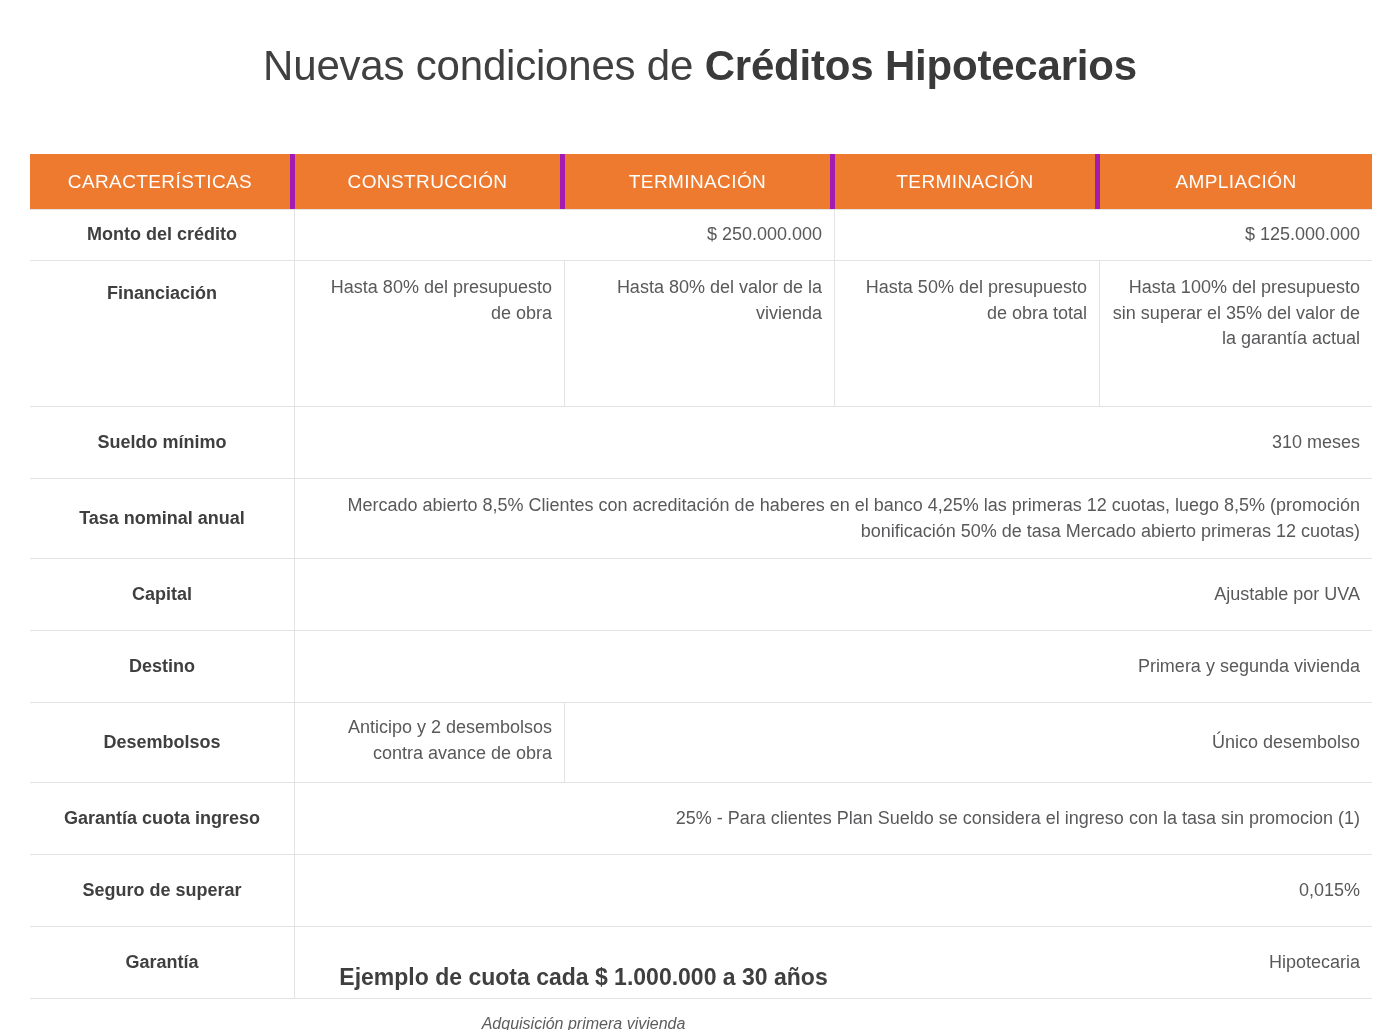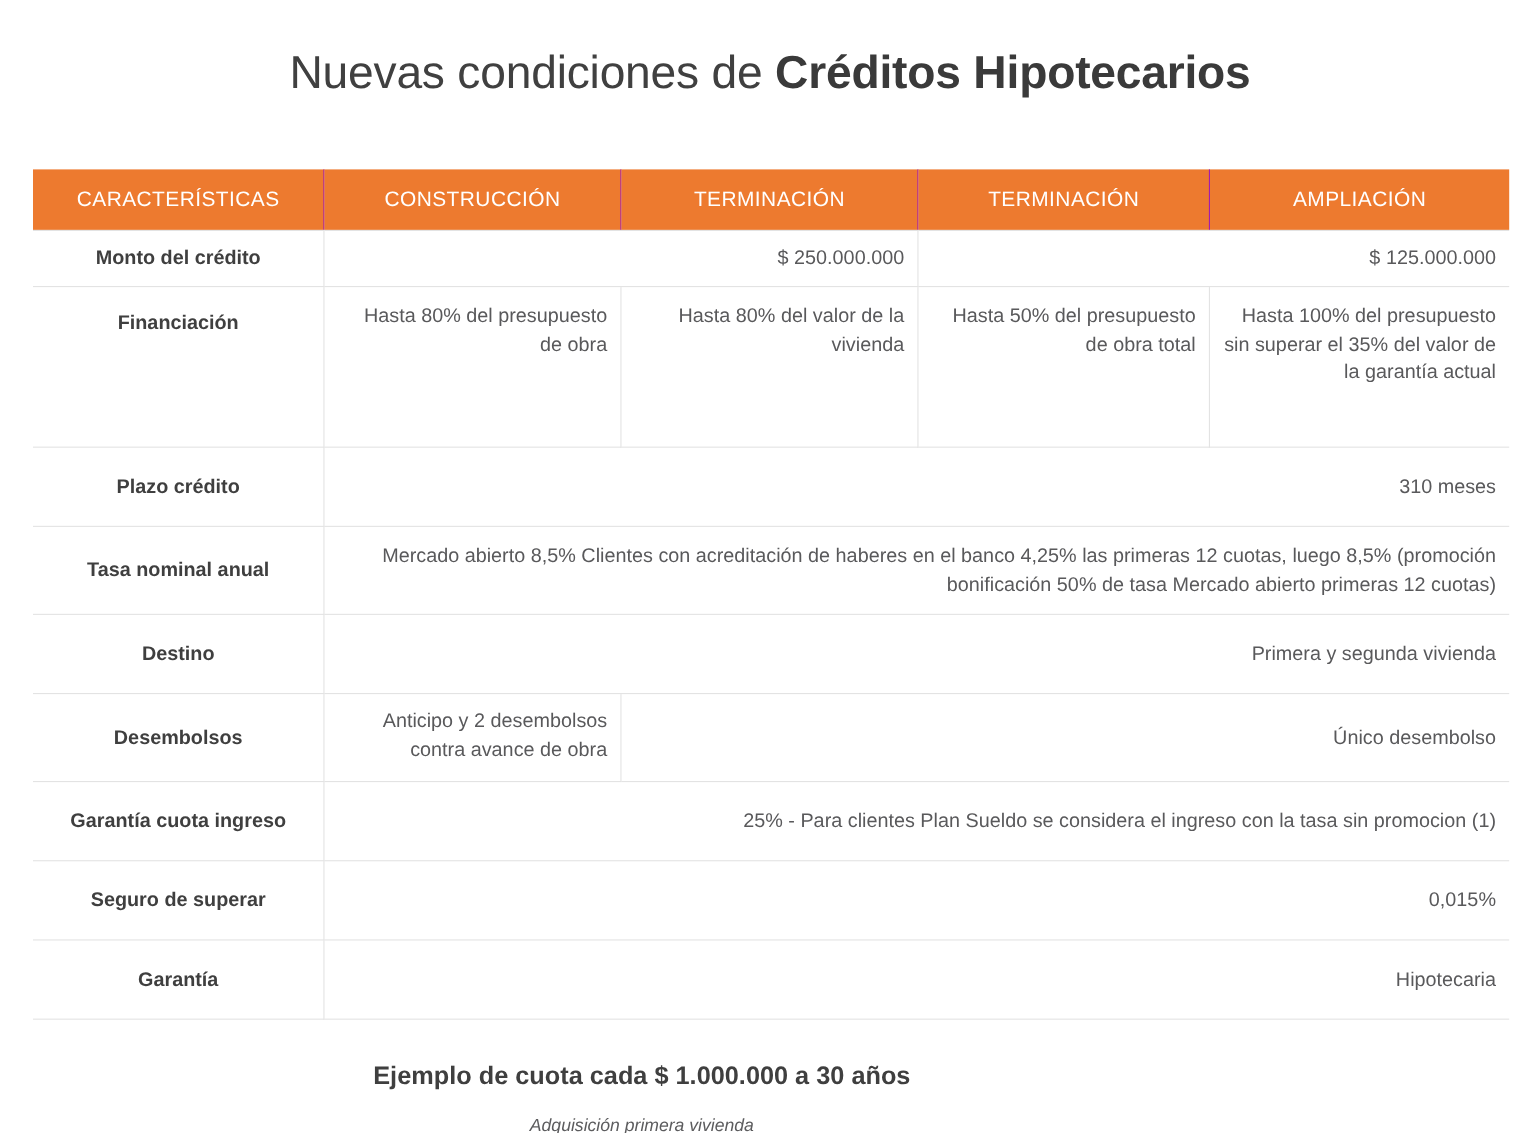--- a/index.html
+++ b/index.html
@@ -60,21 +60,21 @@
   thead th {
     background: #ED7A2F;
     color: #ffffff;
     font-size: 19px;
     font-weight: 400;
     font-stretch: condensed;
     letter-spacing: 0.4px;
     height: 55px;
     text-align: center;
     vertical-align: middle;
-    border-right: 1px solid #a21caf;
+    border-right: 5px solid #a21caf;
     padding: 0 6px;
     box-sizing: border-box;
     white-space: nowrap;
   }
   thead th:last-child { border-right: none; }
 
   
   tbody td {
     font-size: 18px;
     color: #59595b;
@@ -173,29 +173,33 @@
 
         <tr>
           <td class="rowhead tall">Financiación</td>
           <td class="tall">Hasta 80% del presupuesto de obra</td>
           <td class="tall">Hasta 80% del valor de la vivienda</td>
           <td class="tall">Hasta 50% del presupuesto de obra total</td>
           <td class="tall">Hasta 100% del presupuesto sin superar el 35% del valor de la garantía actual</td>
         </tr>
 
         <tr>
-          <td class="rowhead h-md">Plazo crédito</td>
+          <td class="rowhead h-md">Sueldo mínimo</td>
           <td class="h-md" colspan="4">310 meses</td>
         </tr>
 
         <tr>
           <td class="rowhead h-lg">Tasa nominal anual</td>
           <td class="h-lg" colspan="4">Mercado abierto 8,5% Clientes con acreditación de haberes en el banco 4,25% las primeras 12 cuotas, luego 8,5% (promoción bonificación 50% de tasa Mercado abierto primeras 12 cuotas)</td>
         </tr>
 
+        <tr>
+          <td class="rowhead h-md">Capital</td>
+          <td class="h-md" colspan="4">Ajustable por UVA</td>
+        </tr>
 
         <tr>
           <td class="rowhead h-md">Destino</td>
           <td class="h-md" colspan="4">Primera y segunda vivienda</td>
         </tr>
 
         <tr>
           <td class="rowhead h-lg">Desembolsos</td>
           <td class="h-lg vtop2">Anticipo y 2 desembolsos contra avance de obra</td>
           <td class="h-lg" colspan="3">Único desembolso</td>

